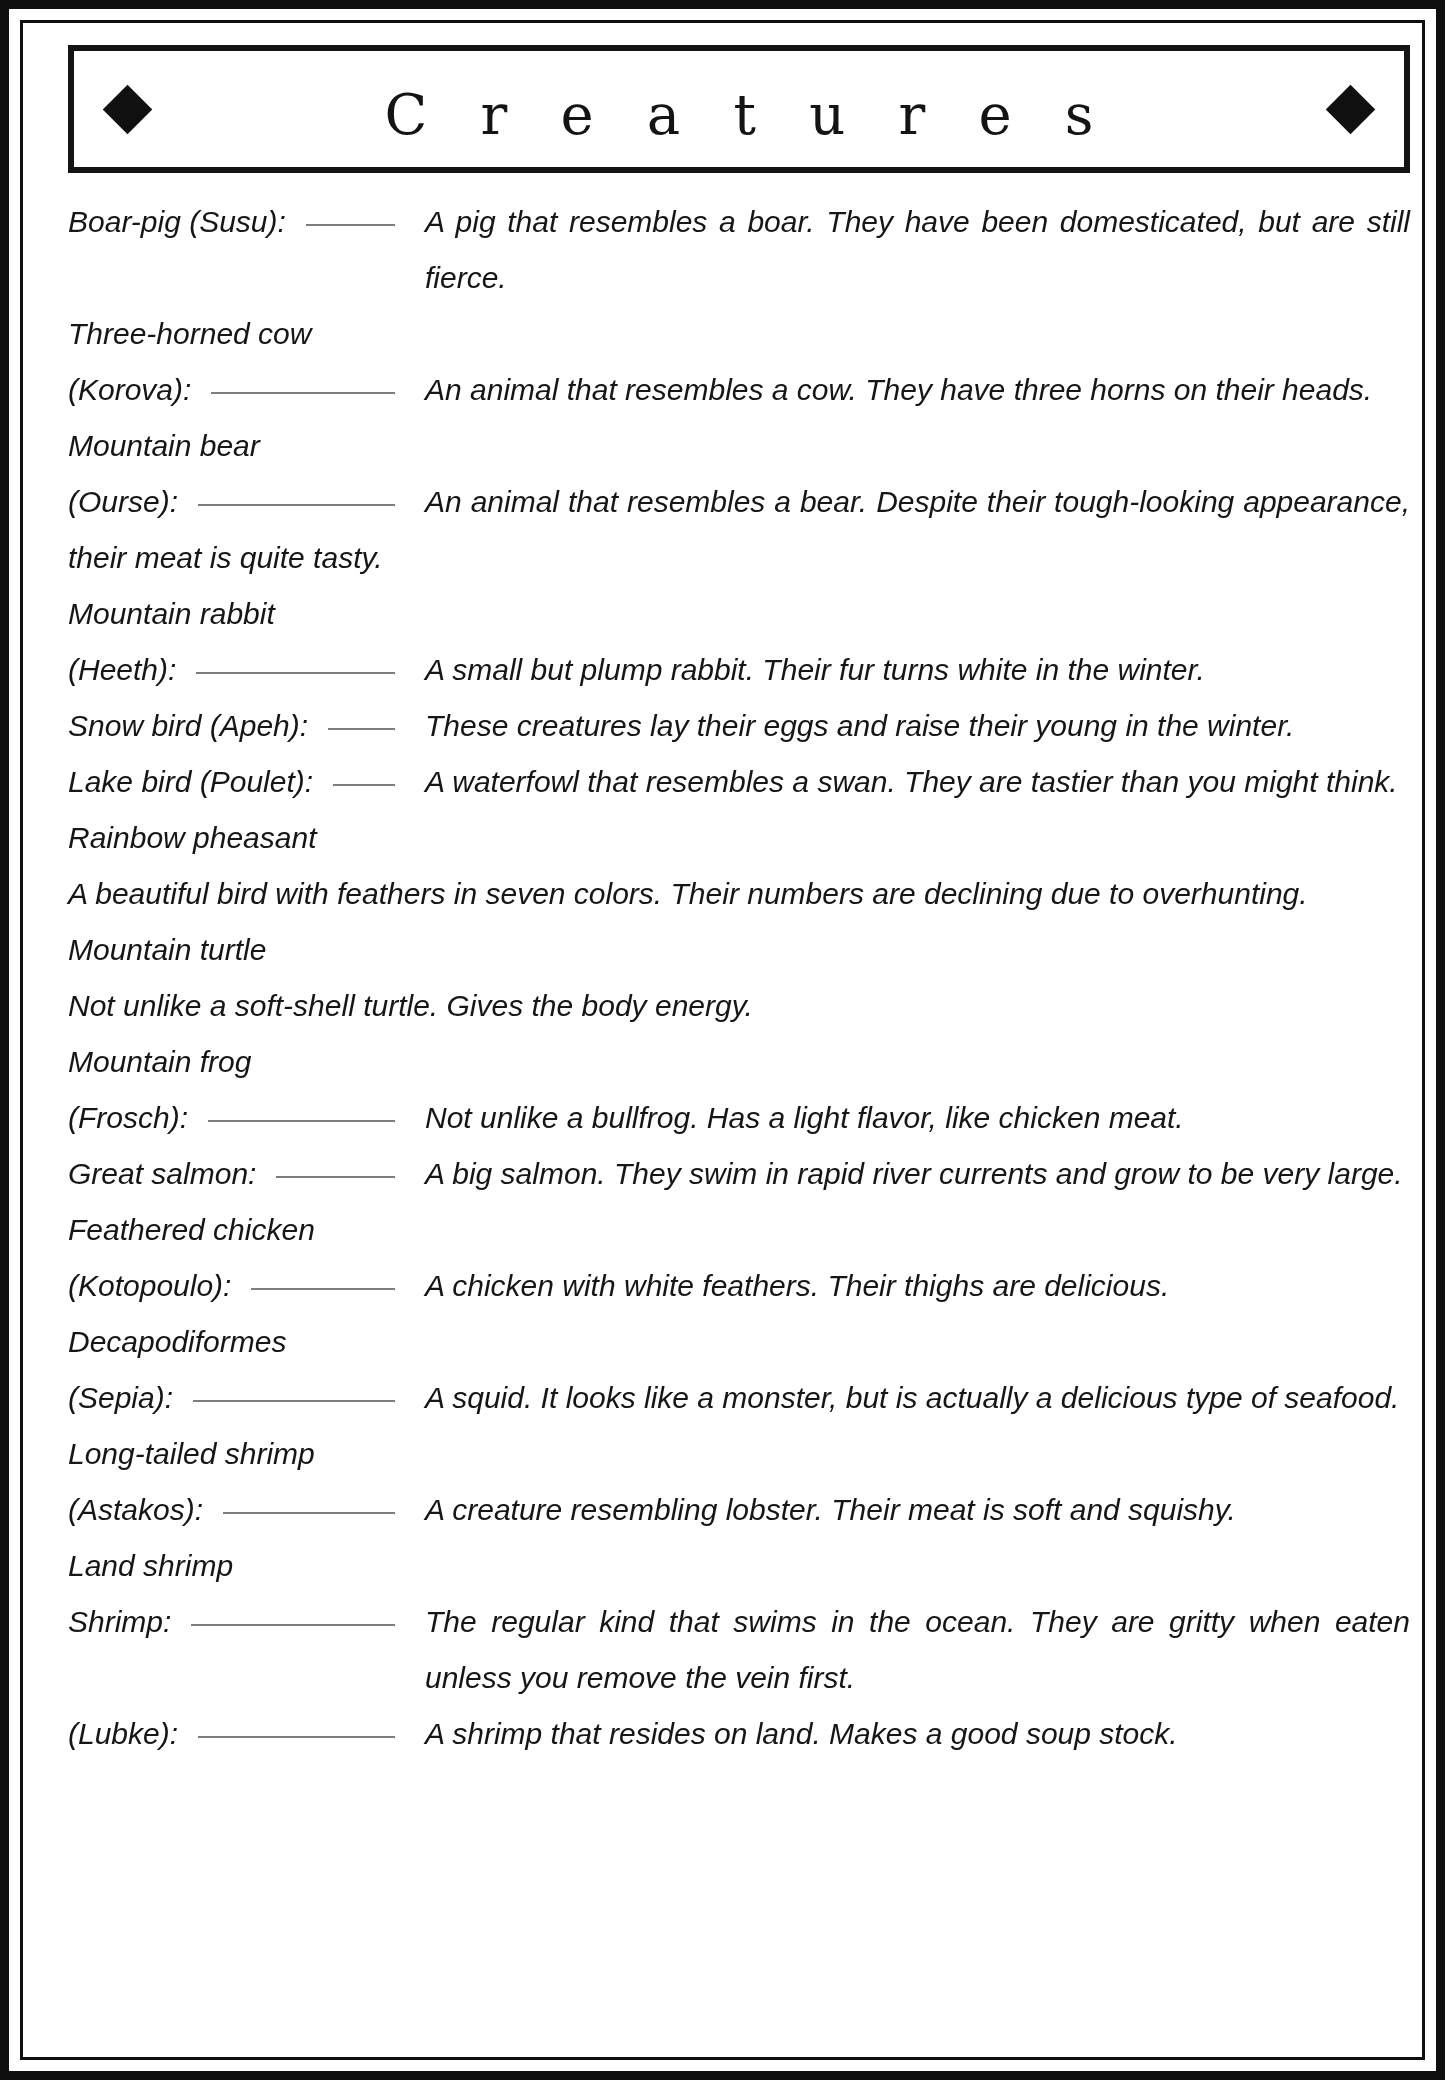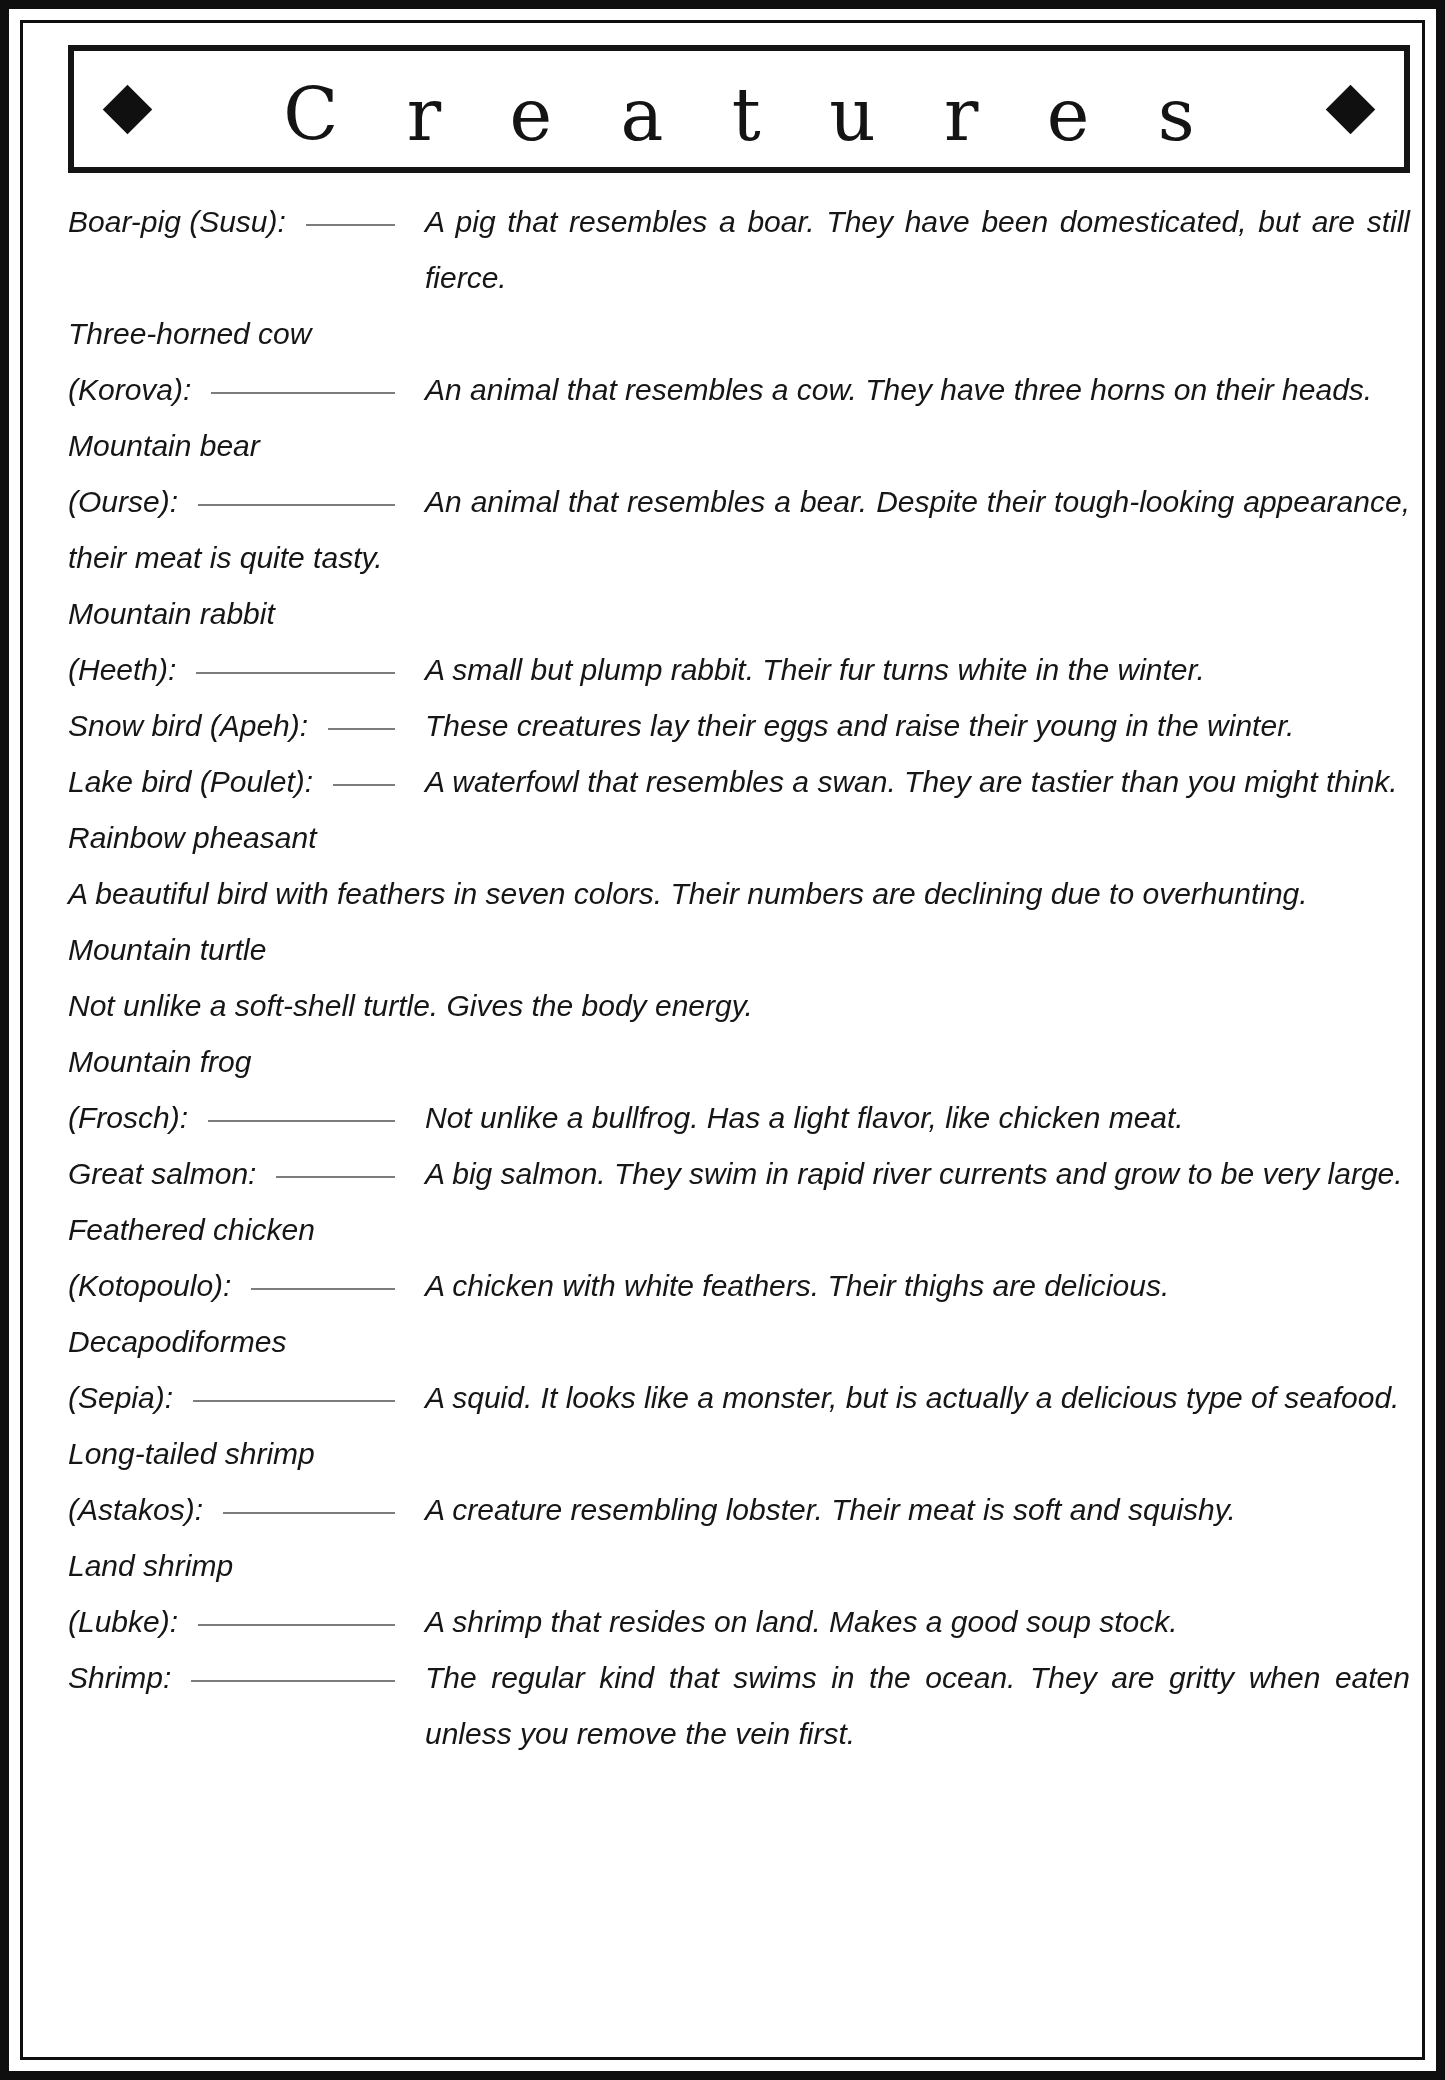--- a/index.html
+++ b/index.html
@@ -46,21 +46,21 @@
   .diamond {
     width: 35px; height: 35px;
     background: #101010;
     transform: rotate(45deg);
     flex: 0 0 auto;
   }
   .banner-title {
     flex: 1 1 auto;
     text-align: center;
     font-family: "DejaVu Serif", serif;
-    font-size: 72px;
+    font-size: 56px;
     line-height: 1;
     letter-spacing: 0.95em;
     margin-right: -0.95em;
     color: #141414;
     white-space: nowrap;
     margin-top: 12px;
   }
 
   
   .list {
@@ -157,21 +157,21 @@
           <span class="term-text">(Sepia):</span>
           <span class="leader"></span>
         </span><span class="desc">A squid. It looks like a monster, but is actually a delicious type of seafood.</span></p>
       <p class="term-only"><span>Long-tailed shrimp</span></p>
       <p class="row hang"><span class="term-block">
           <span class="term-text">(Astakos):</span>
           <span class="leader"></span>
         </span><span class="desc">A creature resembling lobster. Their meat is soft and squishy.</span></p>
       <p class="term-only"><span>Land shrimp</span></p>
       <p class="row hang"><span class="term-block">
+          <span class="term-text">Shrimp:</span>
+          <span class="leader"></span>
+        </span><span class="desc">The regular kind that swims in the ocean. They are gritty when eaten unless you remove the vein first.</span></p>
+      <p class="row hang"><span class="term-block">
           <span class="term-text">(Lubke):</span>
           <span class="leader"></span>
         </span><span class="desc">A shrimp that resides on land. Makes a good soup stock.</span></p>
-      <p class="row hang"><span class="term-block">
-          <span class="term-text">Shrimp:</span>
-          <span class="leader"></span>
-        </span><span class="desc">The regular kind that swims in the ocean. They are gritty when eaten unless you remove the vein first.</span></p>
     </div>
 </div>
 
 </body></html>

